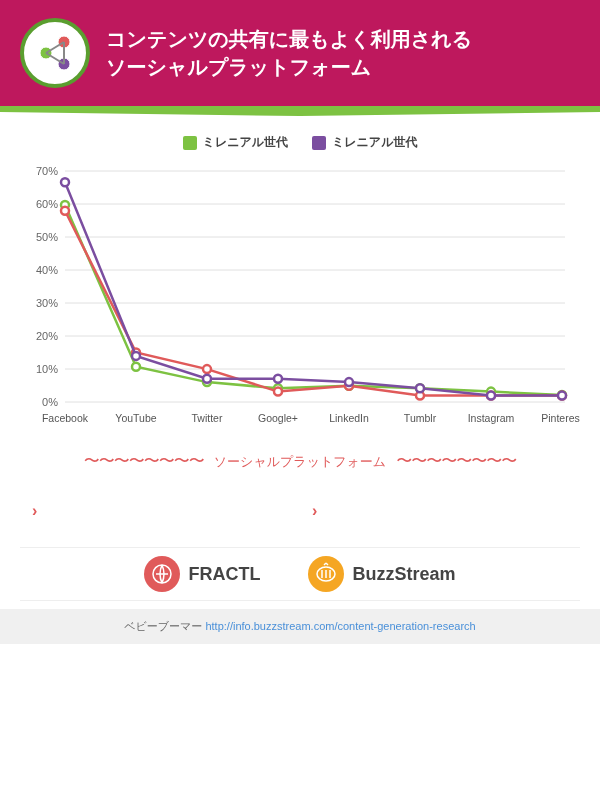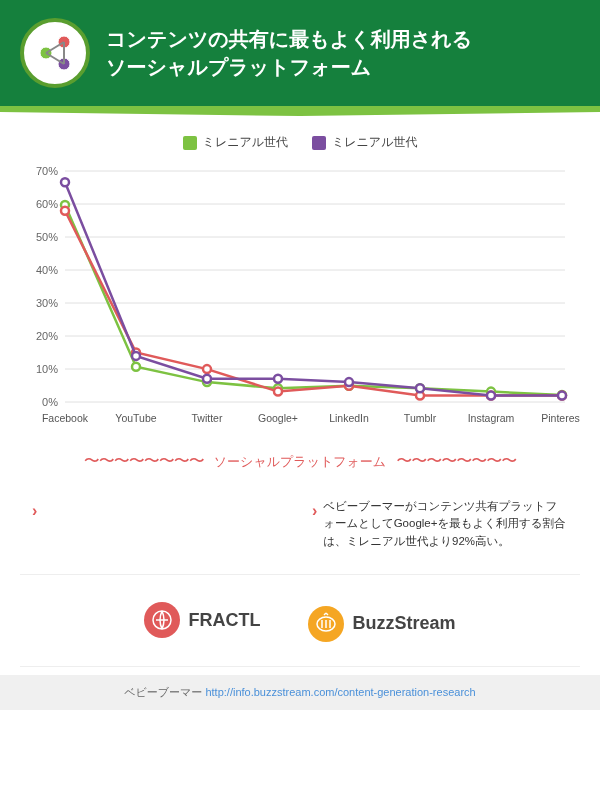--- a/index.html
+++ b/index.html
@@ -6,21 +6,21 @@
     body {
       width: 600px;
       min-height: 789px;
       background: #ffffff;
       font-family: 'Arial', sans-serif;
       overflow-x: hidden;
     }
 
     
     .header {
-      background: #15803d;
+      background: #be185d;
       padding: 18px 20px 18px 20px;
       display: flex;
       align-items: center;
       gap: 16px;
       position: relative;
     }
     .header::before {
       content: '';
       position: absolute;
       bottom: -10px;
@@ -47,20 +47,21 @@
       line-height: 1.4;
     }
 
     
     .legend {
       display: flex;
       justify-content: center;
       gap: 24px;
       padding: 28px 20px 10px;
       align-items: center;
+      font-weight: bold;
     }
     .legend-item {
       display: flex;
       align-items: center;
       gap: 6px;
       font-size: 12px;
       color: #444;
     }
     .legend-dot {
       width: 14px;
@@ -114,41 +115,40 @@
       flex-shrink: 0;
       margin-top: 1px;
     }
 
     
     .logos {
       display: flex;
       justify-content: center;
       align-items: center;
       gap: 48px;
-      padding: 24px 20px;
+      padding: 8px 20px;
       border-top: 1px solid #eee;
       border-bottom: 1px solid #eee;
       margin: 0 20px;
     }
     .logo-fractl {
       display: flex;
       align-items: center;
       gap: 8px;
       font-size: 18px;
       font-weight: bold;
       color: #444;
     }
     .logo-buzzstream {
       display: flex;
       align-items: center;
       gap: 8px;
       font-size: 18px;
       font-weight: bold;
       color: #444;
-      margin-top: 7px;
     }
     .fractl-icon {
       width: 36px;
       height: 36px;
       background: #e05a5a;
       border-radius: 50%;
       display: flex;
       align-items: center;
       justify-content: center;
       color: white;
@@ -280,21 +280,20 @@
   <span>ソーシャルプラットフォーム</span>
   <span class="wave-line">〜〜〜〜〜〜〜〜</span>
 </div>
 
 <div class="info-section">
   <div class="info-box">
     <span class="info-arrow">›</span>
   </div>
   <div class="info-box">
     <span class="info-arrow">›</span>
-    <span class="info-text">ベビーブーマーがコンテンツ共有プラットフォームとしてGoogle+を最もよく利用する割合は、ミレニアル世代より92%高い。</span>
   </div>
 </div>
 
 <div class="logos">
   <div class="logo-fractl">
     <div class="fractl-icon">
       <svg width="22" height="22" viewBox="0 0 22 22">
         <circle cx="11" cy="11" r="9" fill="none" stroke="white" stroke-width="1.5"></circle>
         <line x1="5" y1="11" x2="17" y2="11" stroke="white" stroke-width="1.5"></line>
         <path d="M11 2 Q15 11 11 20" fill="none" stroke="white" stroke-width="1.5"></path>

